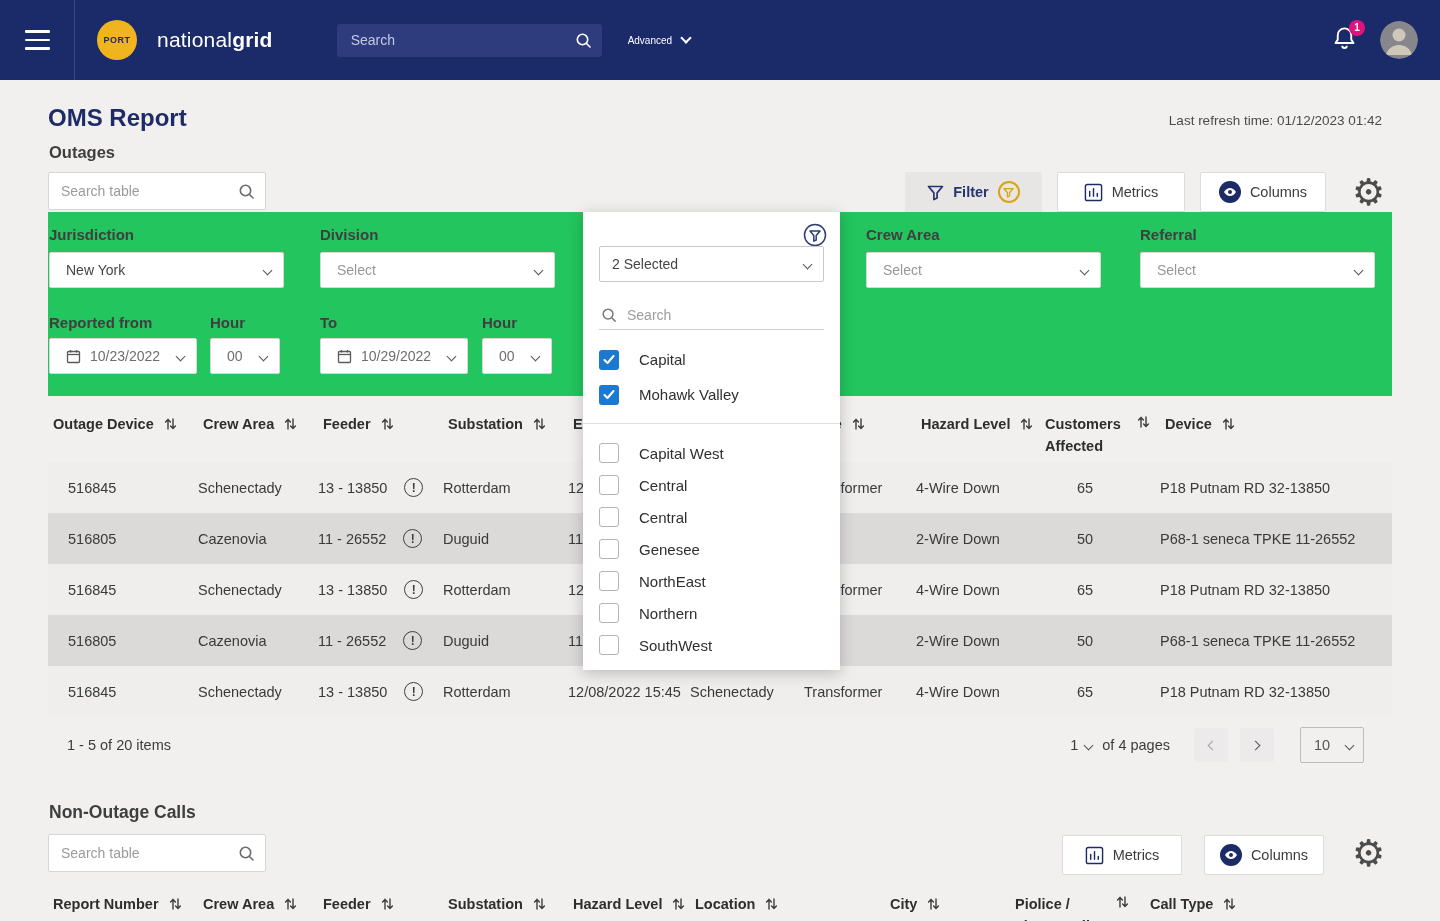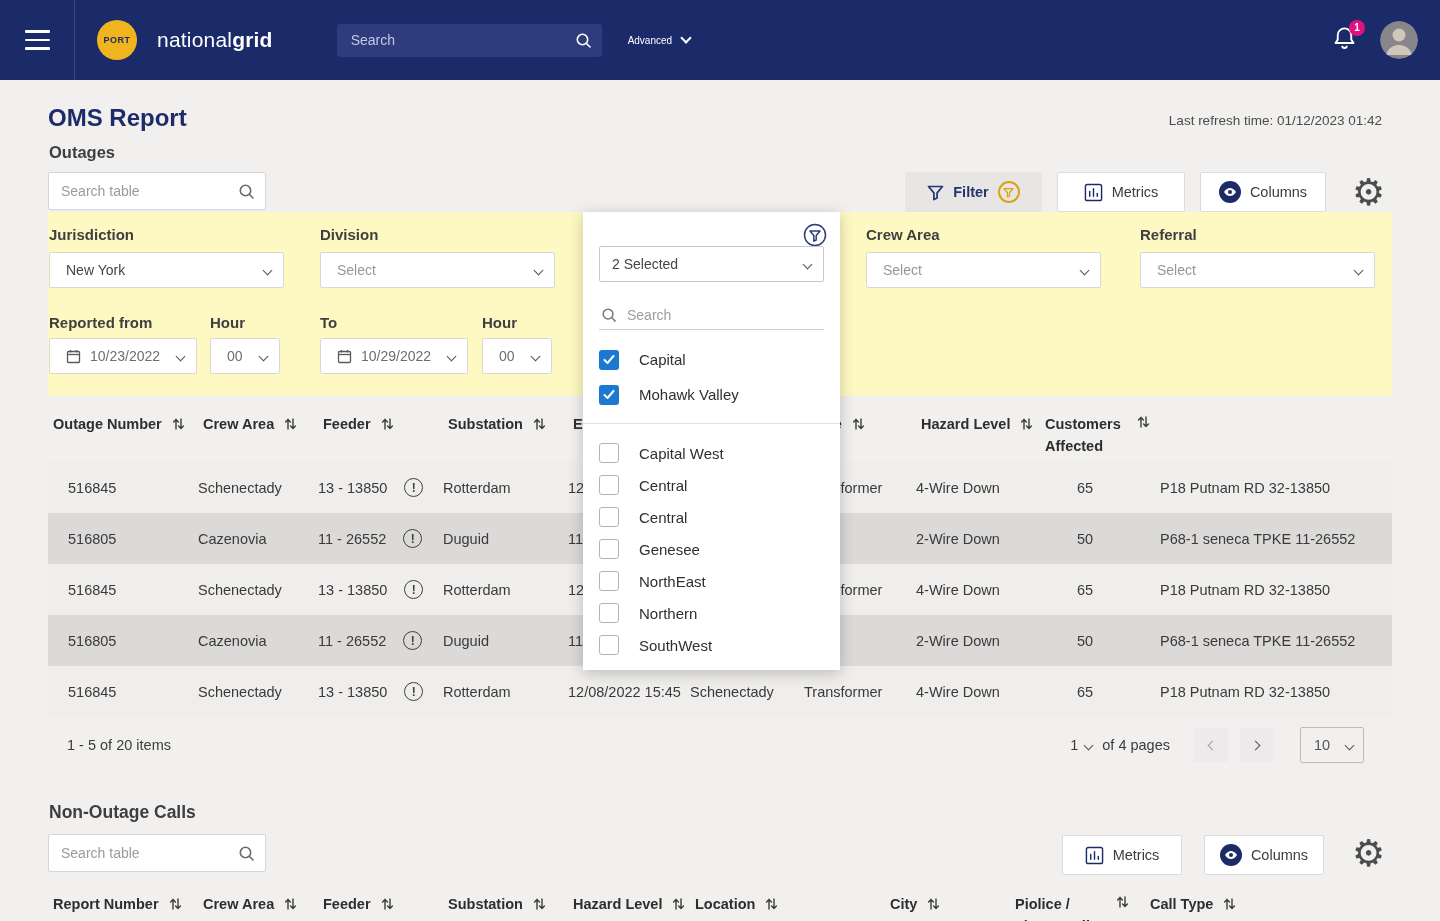--- a/index.html
+++ b/index.html
@@ -50,21 +50,21 @@
   #btn-columns1 { top:92px; left:1200px; width:126px; }
   #btn-metrics2 { top:755px; left:1062px; width:120px; }
   #btn-columns2 { top:755px; left:1204px; width:120px; }
   .eye-circle { width:22px; height:22px; border-radius:50%; background:#1c2b66; display:flex; align-items:center; justify-content:center; flex:0 0 22px; }
   .fbadge { width:22px; height:22px; border-radius:50%; border:2px solid #d9a410; display:flex; align-items:center; justify-content:center; flex:0 0 22px; }
   .gear { position:absolute; font-family:"DejaVu Sans",sans-serif; font-size:37px; color:#4c4c4c; line-height:1; cursor:pointer; }
   #gear1 { top:94px; left:1352px; }
   #gear2 { top:755px; left:1352px; }
 
   
-  .filter-panel { position:absolute; top:132px; left:48px; width:1344px; height:184px; background:#fef9c3; }
+  .filter-panel { position:absolute; top:132px; left:48px; width:1344px; height:184px; background:#22c55e; }
   .f-label { position:absolute; font-size:15px; font-weight:bold; color:#3f3f3f; }
   .f-select { position:absolute; height:36px; background:#fff; border:1px solid #dad8d7; border-radius:2px; font-size:14px; color:#454545; display:flex; align-items:center; padding:0 16px; cursor:pointer; }
   .f-select .chev { position:absolute; right:12px; top:14px; }
   .f-select.ph { color:#979797; }
   .f-date { gap:9px; color:#6e6e6e; }
 
   
   .thead { position:absolute; left:48px; width:1344px; height:64px; display:grid; }
   #thead1 { top:318px; grid-template-columns:150px 120px 125px 125px 122px 114px 112px 124px 120px 1fr; }
   #thead2 { top:798px; grid-template-columns:150px 120px 125px 125px 122px 195px 125px 135px 1fr; }
@@ -263,21 +263,21 @@
       <span>10/29/2022</span>
         <span class="chev"></span>
     </div>
     <div class="f-select f-date" style="top:126px;left:434px;width:70px">
       <span>00</span>
         <span class="chev"></span>
     </div>
   </div>
 
   <div class="thead" id="thead1">
-    <div class="th"><span>Outage Number</span><span class="sort-icon"><svg width="13" height="14" viewBox="0 0 13 14" fill="none" stroke="#3c3c3c" stroke-width="1.4" stroke-linecap="round" stroke-linejoin="round">
+    <div class="th"><span>Outage Device</span><span class="sort-icon"><svg width="13" height="14" viewBox="0 0 13 14" fill="none" stroke="#3c3c3c" stroke-width="1.4" stroke-linecap="round" stroke-linejoin="round">
             <path d="M4 12V2.5M4 2.5L1.6 5M4 2.5L6.4 5"></path>
             <path d="M9 2v9.5M9 11.5L6.6 9M9 11.5L11.4 9"></path>
           </svg></span></div>
     <div class="th"><span>Crew Area</span><span class="sort-icon"><svg width="13" height="14" viewBox="0 0 13 14" fill="none" stroke="#3c3c3c" stroke-width="1.4" stroke-linecap="round" stroke-linejoin="round">
             <path d="M4 12V2.5M4 2.5L1.6 5M4 2.5L6.4 5"></path>
             <path d="M9 2v9.5M9 11.5L6.6 9M9 11.5L11.4 9"></path>
           </svg></span></div>
     <div class="th"><span>Feeder</span><span class="sort-icon"><svg width="13" height="14" viewBox="0 0 13 14" fill="none" stroke="#3c3c3c" stroke-width="1.4" stroke-linecap="round" stroke-linejoin="round">
             <path d="M4 12V2.5M4 2.5L1.6 5M4 2.5L6.4 5"></path>
             <path d="M9 2v9.5M9 11.5L6.6 9M9 11.5L11.4 9"></path>
@@ -296,20 +296,24 @@
           </svg></span></div>
     <div class="th"><span>Type</span><span class="sort-icon"><svg width="13" height="14" viewBox="0 0 13 14" fill="none" stroke="#3c3c3c" stroke-width="1.4" stroke-linecap="round" stroke-linejoin="round">
             <path d="M4 12V2.5M4 2.5L1.6 5M4 2.5L6.4 5"></path>
             <path d="M9 2v9.5M9 11.5L6.6 9M9 11.5L11.4 9"></path>
           </svg></span></div>
     <div class="th"><span>Hazard Level</span><span class="sort-icon"><svg width="13" height="14" viewBox="0 0 13 14" fill="none" stroke="#3c3c3c" stroke-width="1.4" stroke-linecap="round" stroke-linejoin="round">
             <path d="M4 12V2.5M4 2.5L1.6 5M4 2.5L6.4 5"></path>
             <path d="M9 2v9.5M9 11.5L6.6 9M9 11.5L11.4 9"></path>
           </svg></span></div>
     <div class="th wrap2"><span class="lbl">Customers Affected</span><span class="sort-icon"><svg width="13" height="14" viewBox="0 0 13 14" fill="none" stroke="#3c3c3c" stroke-width="1.4" stroke-linecap="round" stroke-linejoin="round">
+            <path d="M4 12V2.5M4 2.5L1.6 5M4 2.5L6.4 5"></path>
+            <path d="M9 2v9.5M9 11.5L6.6 9M9 11.5L11.4 9"></path>
+          </svg></span></div>
+    <div class="th"><span>Device</span><span class="sort-icon"><svg width="13" height="14" viewBox="0 0 13 14" fill="none" stroke="#3c3c3c" stroke-width="1.4" stroke-linecap="round" stroke-linejoin="round">
             <path d="M4 12V2.5M4 2.5L1.6 5M4 2.5L6.4 5"></path>
             <path d="M9 2v9.5M9 11.5L6.6 9M9 11.5L11.4 9"></path>
           </svg></span></div>
   </div>
 
   <div class="tbody">
     <div class="trow">
       <div class="td-first">516845</div>
       <div>Schenectady</div>
       <div class="td-feeder">

